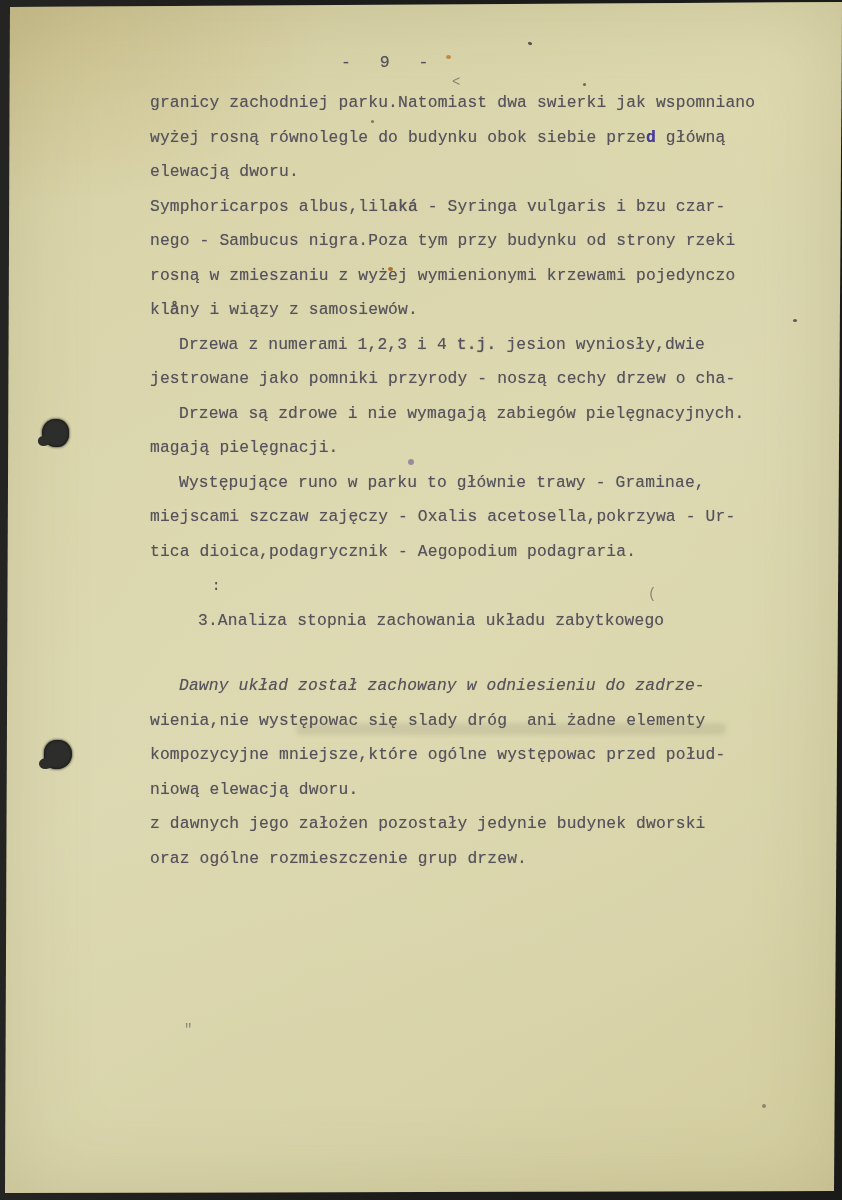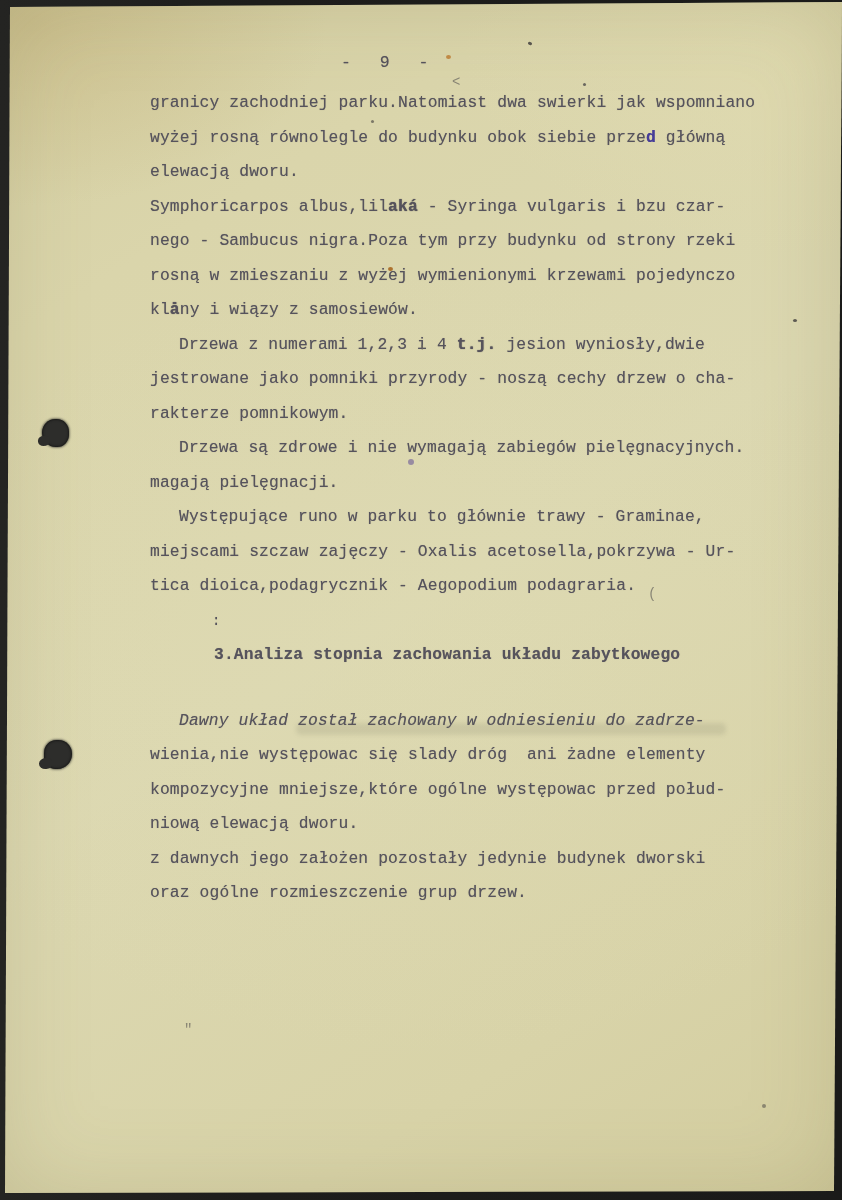--- a/index.html
+++ b/index.html
@@ -31,24 +31,24 @@
     color:#55525b;font-size:16.5px;white-space:pre;letter-spacing:3px;
     text-shadow:0 0 0.7px rgba(85,82,91,0.6);
   }
   .text-block{
     position:absolute;left:150px;top:86px;width:660px;
     color:#56535c;font-size:16.3px;line-height:34.5px;letter-spacing:0.15px;
     text-shadow:0 0 0.7px rgba(86,83,92,0.55);
   }
   .line{white-space:pre;height:34.5px;}
   .indent{text-indent:29px;}
-  .heading{margin-left:64px;font-weight:bold;}
+  .heading{margin-left:48px;}
   .colon{margin-left:62px;font-size:14px;}
   .gap{margin-top:31px;font-style:italic;}
-  .b{font-weight:bold;text-shadow:0 0 1px rgba(66,62,74,0.95);}
+  .b{font-weight:normal;text-shadow:0 0 1px rgba(66,62,74,0.95);}
   .c{color:#463d98;font-weight:bold;text-shadow:0 0 0.6px rgba(70,61,152,0.8);}
   .mark{position:absolute;color:#6e6b62;font-size:14px;opacity:0.75;white-space:pre;}
   .ghost{
     position:absolute;left:296px;top:723px;width:430px;height:12px;
     background:rgba(110,106,86,0.15);filter:blur(2px);border-radius:5px;
   }
   .speck{position:absolute;border-radius:50%;}
   .speck-1{left:446px;top:55px;width:5px;height:4px;background:#c08a45;}
   .speck-2{left:528px;top:42px;width:4px;height:3px;background:#59564e;transform:rotate(20deg);border-radius:40%;}
   .speck-3{left:388px;top:267px;width:5px;height:4px;background:#ad722e;}
@@ -67,21 +67,20 @@
   <div class="text-block" id="text-block">
       <div class="line"><span>granicy zachodniej parku.Natomiast dwa swierki jak wspomniano</span></div>
       <div class="line"><span>wyżej rosną równolegle do budynku obok siebie prze</span><span class="c">d</span><span> główną</span></div>
       <div class="line"><span>elewacją dworu.</span></div>
       <div class="line"><span>Symphoricarpos albus,lil</span><span class="b">aká</span><span> - Syringa vulgaris i bzu czar-</span></div>
       <div class="line"><span>nego - Sambucus nigra.Poza tym przy budynku od strony rzeki</span></div>
       <div class="line"><span>rosną w zmieszaniu z wyżej wymienionymi krzewami pojedynczo</span></div>
       <div class="line"><span>kl</span><span class="b">å</span><span>ny i wiązy z samosiewów.</span></div>
       <div class="line indent"><span>Drzewa z numerami 1,2,3 i 4 </span><span class="b">t.j.</span><span> jesion wyniosły,dwie</span></div>
       <div class="line"><span>jestrowane jako pomniki przyrody - noszą cechy drzew o cha-</span></div>
-      <div class="line"><span>rakterze pomnikowym.</span></div>
       <div class="line indent"><span>Drzewa są zdrowe i nie wymagają zabiegów pielęgnacyjnych.</span></div>
       <div class="line"><span>magają pielęgnacji.</span></div>
       <div class="line indent"><span>Występujące runo w parku to głównie trawy - Graminae,</span></div>
       <div class="line"><span>miejscami szczaw zajęczy - Oxalis acetosella,pokrzywa - Ur-</span></div>
       <div class="line"><span>tica dioica,podagrycznik - Aegopodium podagraria.</span></div>
       <div class="line colon"><span>:</span></div>
       <div class="line heading"><span>3.Analiza stopnia zachowania układu zabytkowego</span></div>
       <div class="line indent gap"><span>Dawny układ został zachowany w odniesieniu do zadrze-</span></div>
       <div class="line"><span>wienia,nie występowac się slady dróg  ani żadne elementy</span></div>
       <div class="line"><span>kompozycyjne mniejsze,które ogólne występowac przed połud-</span></div>

